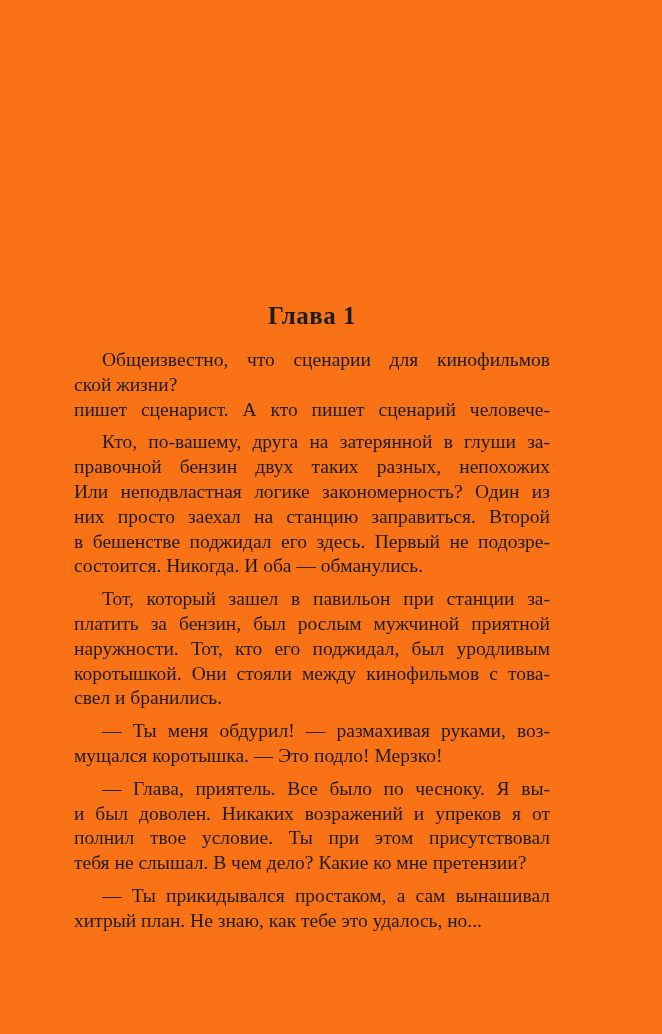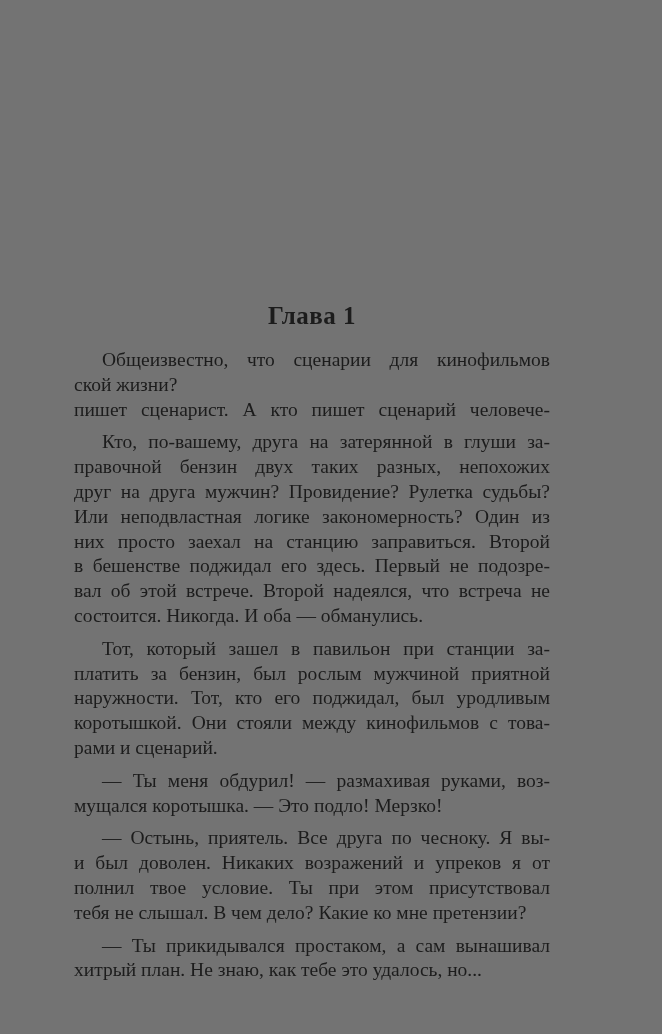--- a/index.html
+++ b/index.html
@@ -48,52 +48,50 @@
   .line.first {
     text-indent: 28px;
   }
   .line.last {
     text-align-last: left;
   }
 </style>
 </head>
 <body>
 
-<div class="page" style="background: #737373; font-family: Liberation Serif, serif;">
+<div class="page" style="background: #f97316; font-family: Liberation Serif, serif;">
   <div class="text-block" style="color: rgb(28, 28, 28);">
     <h1 class="chapter-heading">Глава 1</h1>
     <div id="paragraphs">
         <div class="paragraph">
           <div class="line first">Общеизвестно, что сценарии для кинофильмов</div>
           <div class="line last">ской жизни?</div>
           <div class="line">пишет сценарист. А кто пишет сценарий человече-</div>
         </div>
         <div class="paragraph">
           <div class="line first">Кто, по-вашему, друга на затерянной в глуши за-</div>
           <div class="line">правочной бензин двух таких разных, непохожих</div>
-          <div class="line">друг на друга мужчин? Провидение? Рулетка судьбы?</div>
           <div class="line">Или неподвластная логике закономерность? Один из</div>
           <div class="line">них просто заехал на станцию заправиться. Второй</div>
           <div class="line">в бешенстве поджидал его здесь. Первый не подозре-</div>
-          <div class="line">вал об этой встрече. Второй надеялся, что встреча не</div>
           <div class="line last">состоится. Никогда. И оба — обманулись.</div>
         </div>
         <div class="paragraph">
           <div class="line first">Тот, который зашел в павильон при станции за-</div>
           <div class="line">платить за бензин, был рослым мужчиной приятной</div>
           <div class="line">наружности. Тот, кто его поджидал, был уродливым</div>
           <div class="line">коротышкой. Они стояли между кинофильмов с това-</div>
-          <div class="line last">рами и сценарий.</div>
+          <div class="line last">свел и бранились.</div>
         </div>
         <div class="paragraph">
           <div class="line first">— Ты меня обдурил! — размахивая руками, воз-</div>
           <div class="line last">мущался коротышка. — Это подло! Мерзко!</div>
         </div>
         <div class="paragraph">
-          <div class="line first">— Остынь, приятель. Все друга по чесноку. Я вы-</div>
+          <div class="line first">— Глава, приятель. Все было по чесноку. Я вы-</div>
           <div class="line">и был доволен. Никаких возражений и упреков я от</div>
           <div class="line">полнил твое условие. Ты при этом присутствовал</div>
           <div class="line last">тебя не слышал. В чем дело? Какие ко мне претензии?</div>
         </div>
         <div class="paragraph">
           <div class="line first">— Ты прикидывался простаком, а сам вынашивал</div>
           <div class="line last">хитрый план. Не знаю, как тебе это удалось, но...</div>
         </div>
       </div>
   </div>

